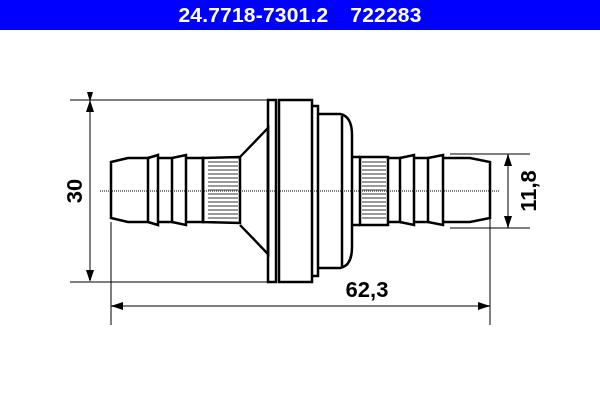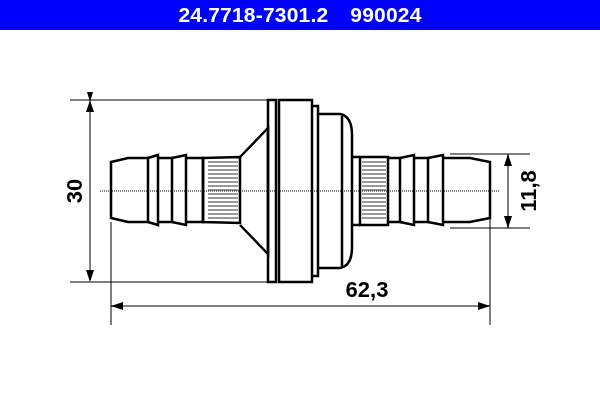--- a/index.html
+++ b/index.html
@@ -8,21 +8,21 @@
             display:flex; align-items:center; justify-content:center; font-weight:bold; font-size:21px; letter-spacing:0.2px; }
   .header .pn { margin-right:22px; }
   .drawing { position:absolute; left:0; top:30px; width:600px; height:370px; }
   .dim-text { font-family:"Liberation Sans", sans-serif; font-weight:bold; font-size:22px; fill:#000; }
 </style>
 </head>
 <body>
 
 <div class="header">
   <span class="pn">24.7718-7301.2</span>
-  <span>990024</span>
+  <span>722283</span>
 </div>
 
 <svg class="drawing" width="600" height="370" viewBox="0 30 600 370" xmlns="http://www.w3.org/2000/svg">
   <defs>
     <marker id="arr" markerWidth="10" markerHeight="6" refX="10" refY="3" orient="auto" markerUnits="userSpaceOnUse">
       <path d="M0,0 L10,3 L0,6 Z" fill="#000"></path>
     </marker>
   </defs>
 
   <line x1="100" y1="191" x2="500" y2="191" stroke="#000" stroke-width="1" stroke-dasharray="1,1"></line>

